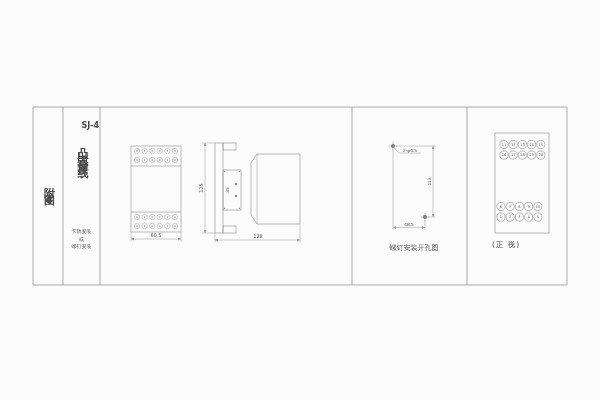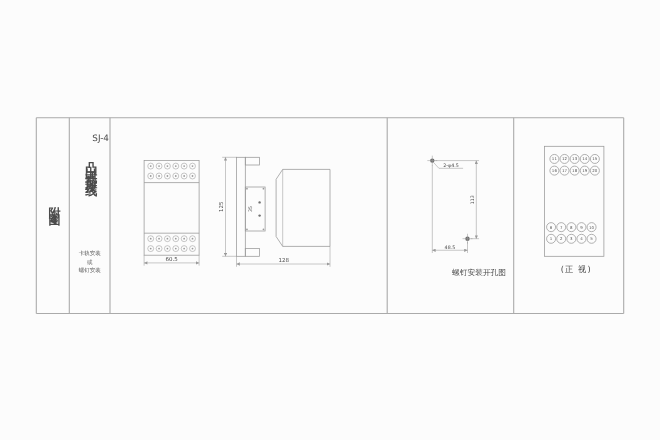--- a/index.html
+++ b/index.html
@@ -15,25 +15,25 @@
   .ln{stroke:var(--line,#9a9a9a);stroke-width:.7;fill:none}
   .lnthin{stroke:var(--line,#9a9a9a);stroke-width:.5;fill:none}
   .dot{fill:var(--line,#9a9a9a)}
   .hole{fill:#6e6e6e}
   text.dim{fill:var(--text,#4a4a4a);font-size:5px;font-family:"DejaVu Sans",sans-serif;text-anchor:middle}
   text.dimsm{fill:var(--text,#4a4a4a);font-size:4.3px;font-family:"DejaVu Sans",sans-serif;text-anchor:middle}
   text.tnum{fill:#555;font-size:3.6px;font-family:"DejaVu Sans",sans-serif;text-anchor:middle}
   .vtext{writing-mode:vertical-rl;text-orientation:upright;color:var(--text,#4a4a4a)}
   .fig-label{left:33px;top:107px;width:30px;height:178px;display:flex;align-items:center;justify-content:center;
     font-size:11px;letter-spacing:8px;font-weight:bold}
-  .model{left:73px;top:121px;width:37px;text-align:center;font-size:8px;font-weight:normal}
+  .model{left:62px;top:121px;width:37px;text-align:right;font-size:8px;font-weight:bold}
   .type-vert{left:63px;top:138px;width:37px;height:92px;display:flex;align-items:flex-start;justify-content:center;
     font-size:11px;letter-spacing:4px;font-weight:bold}
   .mount-note{left:63px;top:228px;width:37px;text-align:center;font-size:5px;line-height:7.5px;color:#555}
-  .caption{font-size:7px;text-align:right;color:#4a4a4a}
+  .caption{font-size:7px;text-align:center;color:#4a4a4a}
   .drill-caption{left:368px;top:243px;width:92px}
   .frontal-caption{left:474px;top:240px;width:64px;font-size:7.5px;letter-spacing:1px}
 </style>
 </head>
 <body>
 
 <svg width="600" height="400" viewBox="0 0 600 400">
   <defs>
     <marker id="are" markerWidth="7" markerHeight="6" refX="6" refY="3" orient="auto">
       <path d="M0,0 L6,3 L0,6 z" fill="#9a9a9a"></path>

